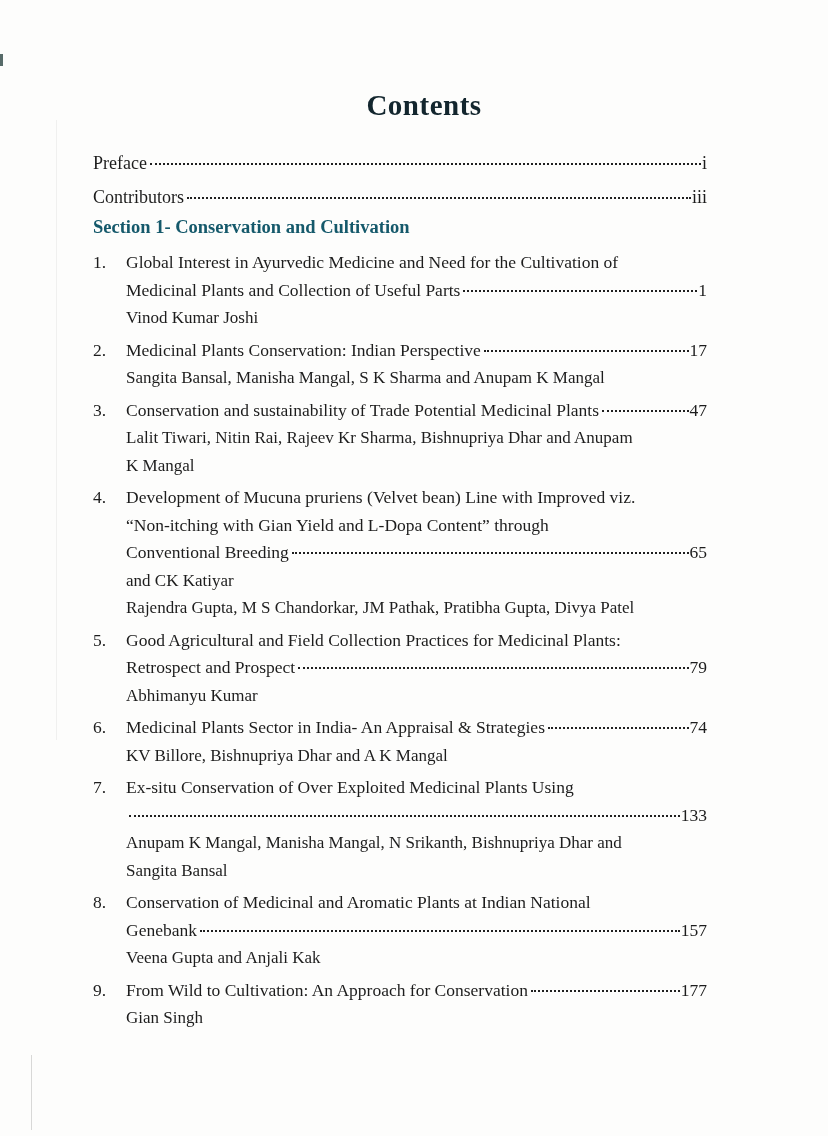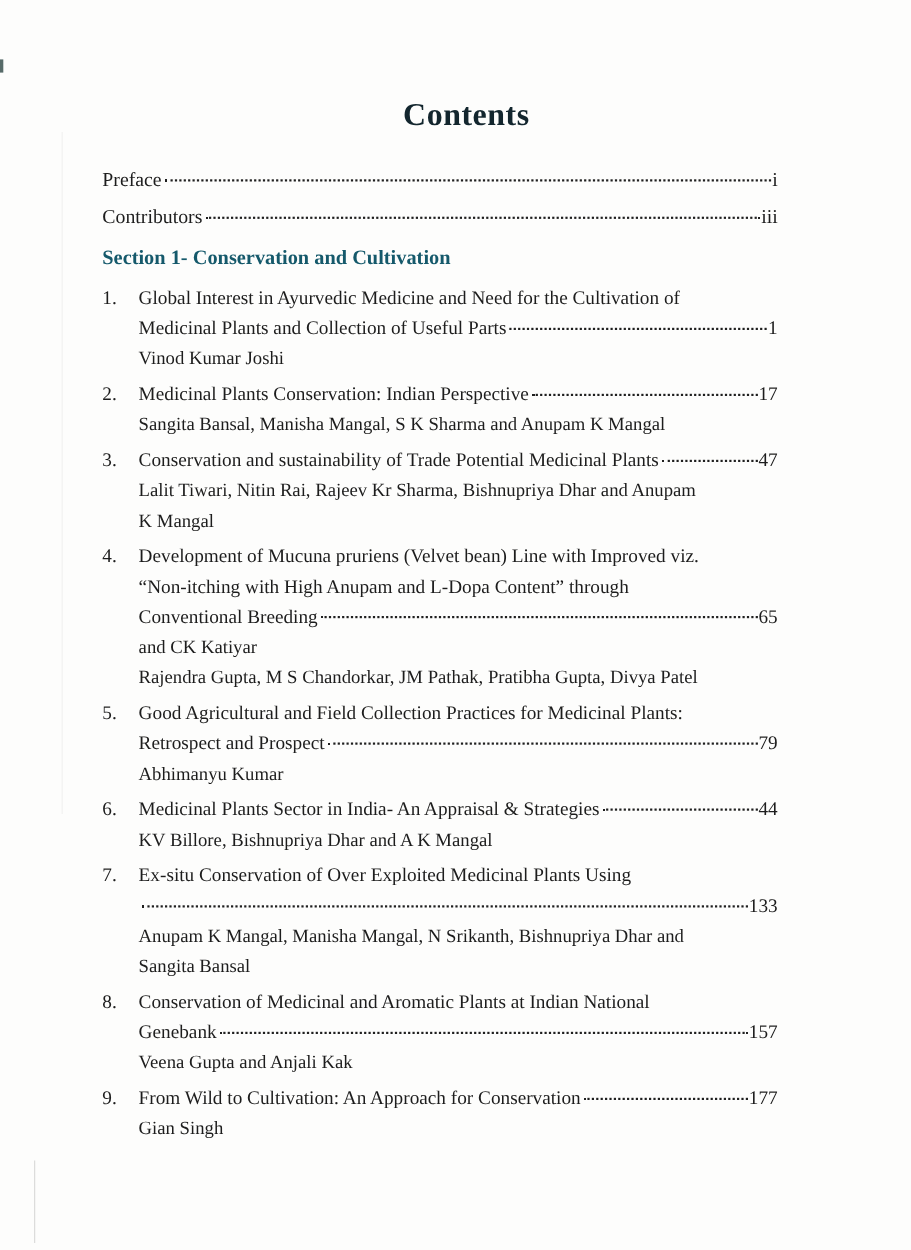--- a/index.html
+++ b/index.html
@@ -31,21 +31,21 @@
     align-items: baseline;
     font-size: 18px;
     line-height: 34px;
   }
 
   .section-heading {
     color: var(--section_heading, #15596b);
     font-weight: bold;
     font-size: 18.5px;
     line-height: 26px;
-    margin: 8px 0 9px 0;
+    margin: 0 0 9px 0;
   }
 
   
   .entry {
     display: flex;
     font-size: 17.5px;
     line-height: 27.5px;
     margin-bottom: 5px;
   }
   .entry .num { flex: none; width: 33px; }
@@ -133,21 +133,21 @@
       </div>
       <div class="entry">
         <div class="num">4.</div>
         <div class="body">
           <div class="tline">
             <span class="seg">Development of </span>
             <span class="seg it">Mucuna pruriens</span>
             <span class="seg"> (Velvet bean) Line with Improved viz.</span>
           </div>
           <div class="tline">
-            <span class="seg">“Non-itching with High Anupam and L-Dopa Content” through</span>
+            <span class="seg">“Non-itching with Gian Yield and L-Dopa Content” through</span>
           </div>
           <div class="tline">
             <span class="seg">Conventional Breeding</span>
             <span class="dots"></span>
             <span class="pg">65</span>
           </div>
           <div class="authors">and CK Katiyar</div>
           <div class="authors">Rajendra Gupta, M S Chandorkar, JM Pathak, Pratibha Gupta, Divya Patel</div>
         </div>
       </div>
@@ -164,21 +164,21 @@
           </div>
           <div class="authors">Abhimanyu Kumar</div>
         </div>
       </div>
       <div class="entry">
         <div class="num">6.</div>
         <div class="body">
           <div class="tline">
             <span class="seg">Medicinal Plants Sector in India- An Appraisal &amp; Strategies</span>
             <span class="dots"></span>
-            <span class="pg">44</span>
+            <span class="pg">74</span>
           </div>
           <div class="authors">KV Billore, Bishnupriya Dhar and A K Mangal</div>
         </div>
       </div>
       <div class="entry">
         <div class="num">7.</div>
         <div class="body">
           <div class="tline">
             <span class="seg it">Ex-situ</span>
             <span class="seg"> Conservation of Over Exploited Medicinal Plants Using</span>

